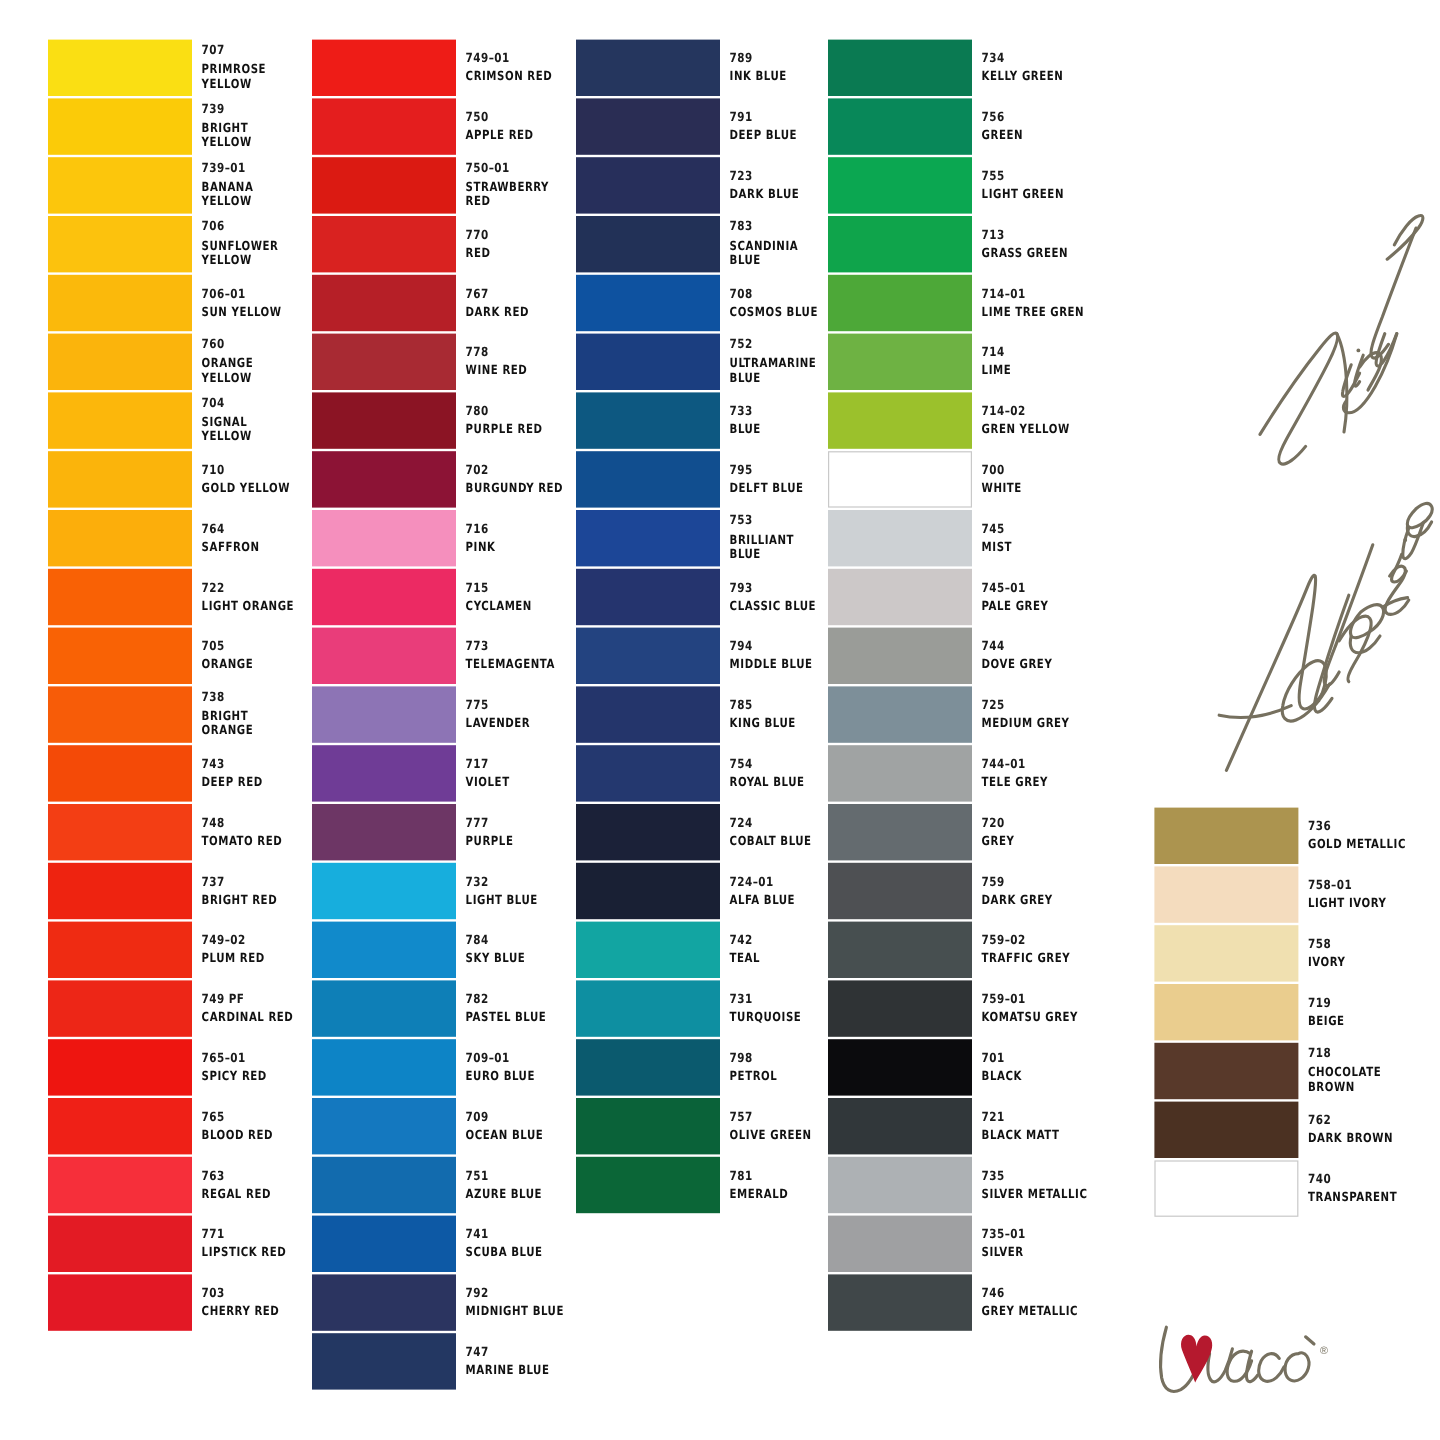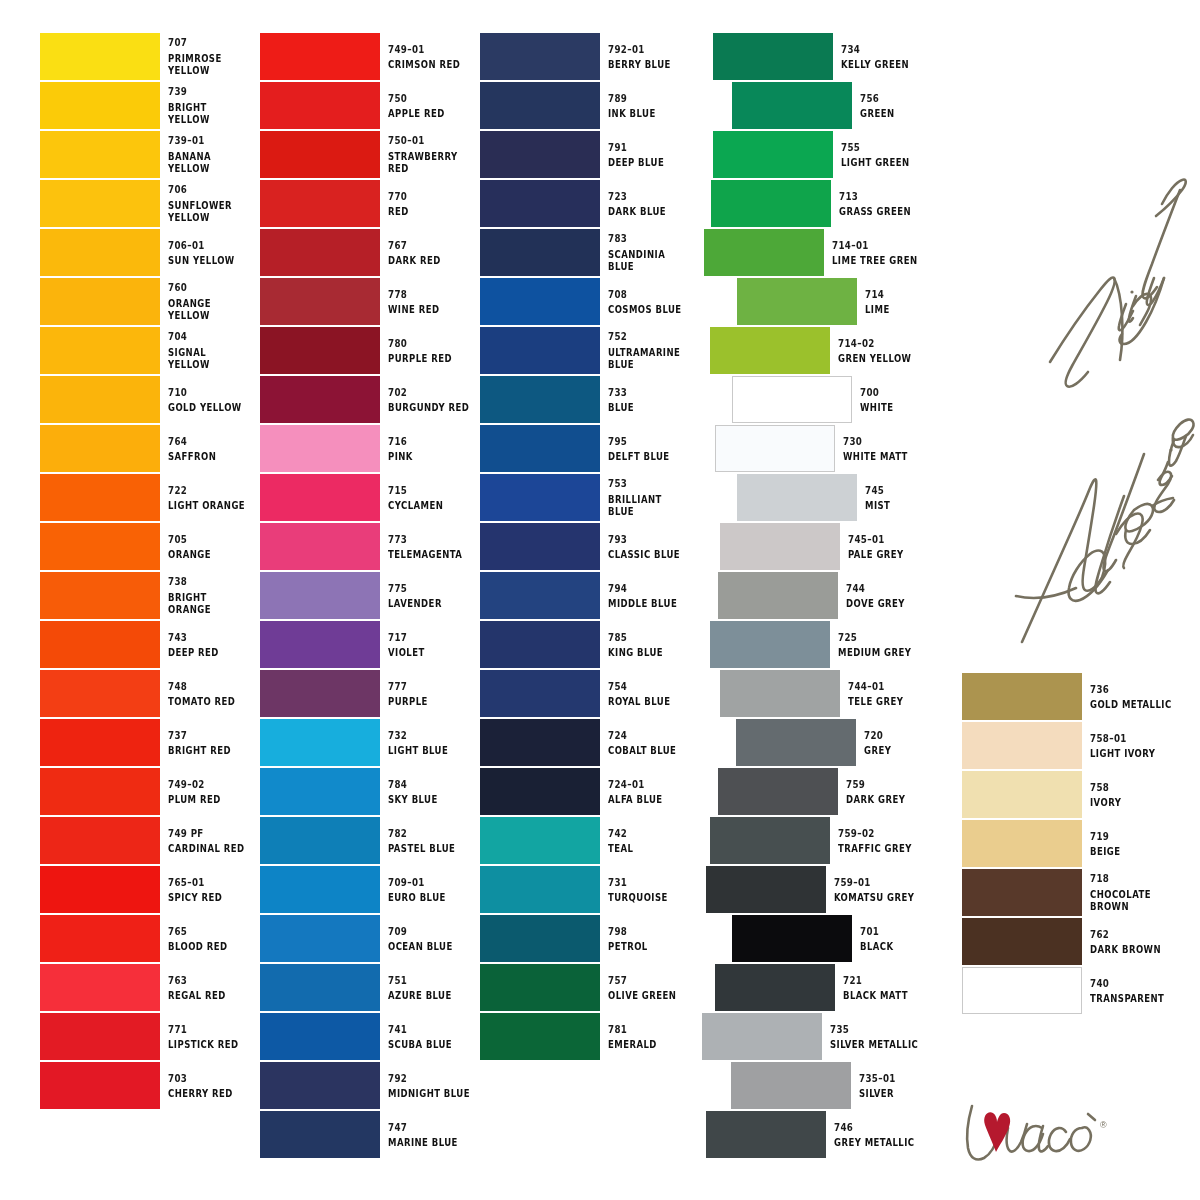--- a/index.html
+++ b/index.html
@@ -27,21 +27,21 @@
     gap: 0;
   }
   .col {
     width: 219px;
     display: flex;
     flex-direction: column;
   }
   .col.c1 { width: 220px; }
   .col.c2 { width: 220px; }
   .col.c3 { width: 210px; }
-  .col.c4 { width: 250px; align-items: center; }
+  .col.c4 { width: 250px; }
 
   .row {
     display: flex;
     flex-direction: row;
     align-items: stretch;
     margin-bottom: 2px;
   }
   .swatch {
     width: 120px;
     min-width: 120px;
@@ -429,27 +429,20 @@
         <div class="row">
           <div class="swatch" style="background: rgb(35, 55, 98);"></div>
           <div class="meta">
             <div class="code">747</div>
             <div class="name">MARINE BLUE</div>
           </div>
         </div>
       </div>
       <div class="col c3">
         <div class="row">
-          <div class="swatch" style="background: rgb(43, 58, 99);"></div>
-          <div class="meta">
-            <div class="code">792–01</div>
-            <div class="name">BERRY BLUE</div>
-          </div>
-        </div>
-        <div class="row">
           <div class="swatch" style="background: rgb(37, 54, 94);"></div>
           <div class="meta">
             <div class="code">789</div>
             <div class="name">INK BLUE</div>
           </div>
         </div>
         <div class="row">
           <div class="swatch" style="background: rgb(42, 45, 84);"></div>
           <div class="meta">
             <div class="code">791</div>
@@ -631,27 +624,20 @@
           <div class="meta">
             <div class="code">714–02</div>
             <div class="name">GREN YELLOW</div>
           </div>
         </div>
         <div class="row">
           <div class="swatch bordered" style="background: rgb(255, 255, 255);"></div>
           <div class="meta">
             <div class="code">700</div>
             <div class="name">WHITE</div>
-          </div>
-        </div>
-        <div class="row">
-          <div class="swatch bordered" style="background: rgb(249, 251, 253);"></div>
-          <div class="meta">
-            <div class="code">730</div>
-            <div class="name">WHITE MATT</div>
           </div>
         </div>
         <div class="row">
           <div class="swatch" style="background: rgb(205, 209, 212);"></div>
           <div class="meta">
             <div class="code">745</div>
             <div class="name">MIST</div>
           </div>
         </div>
         <div class="row">

